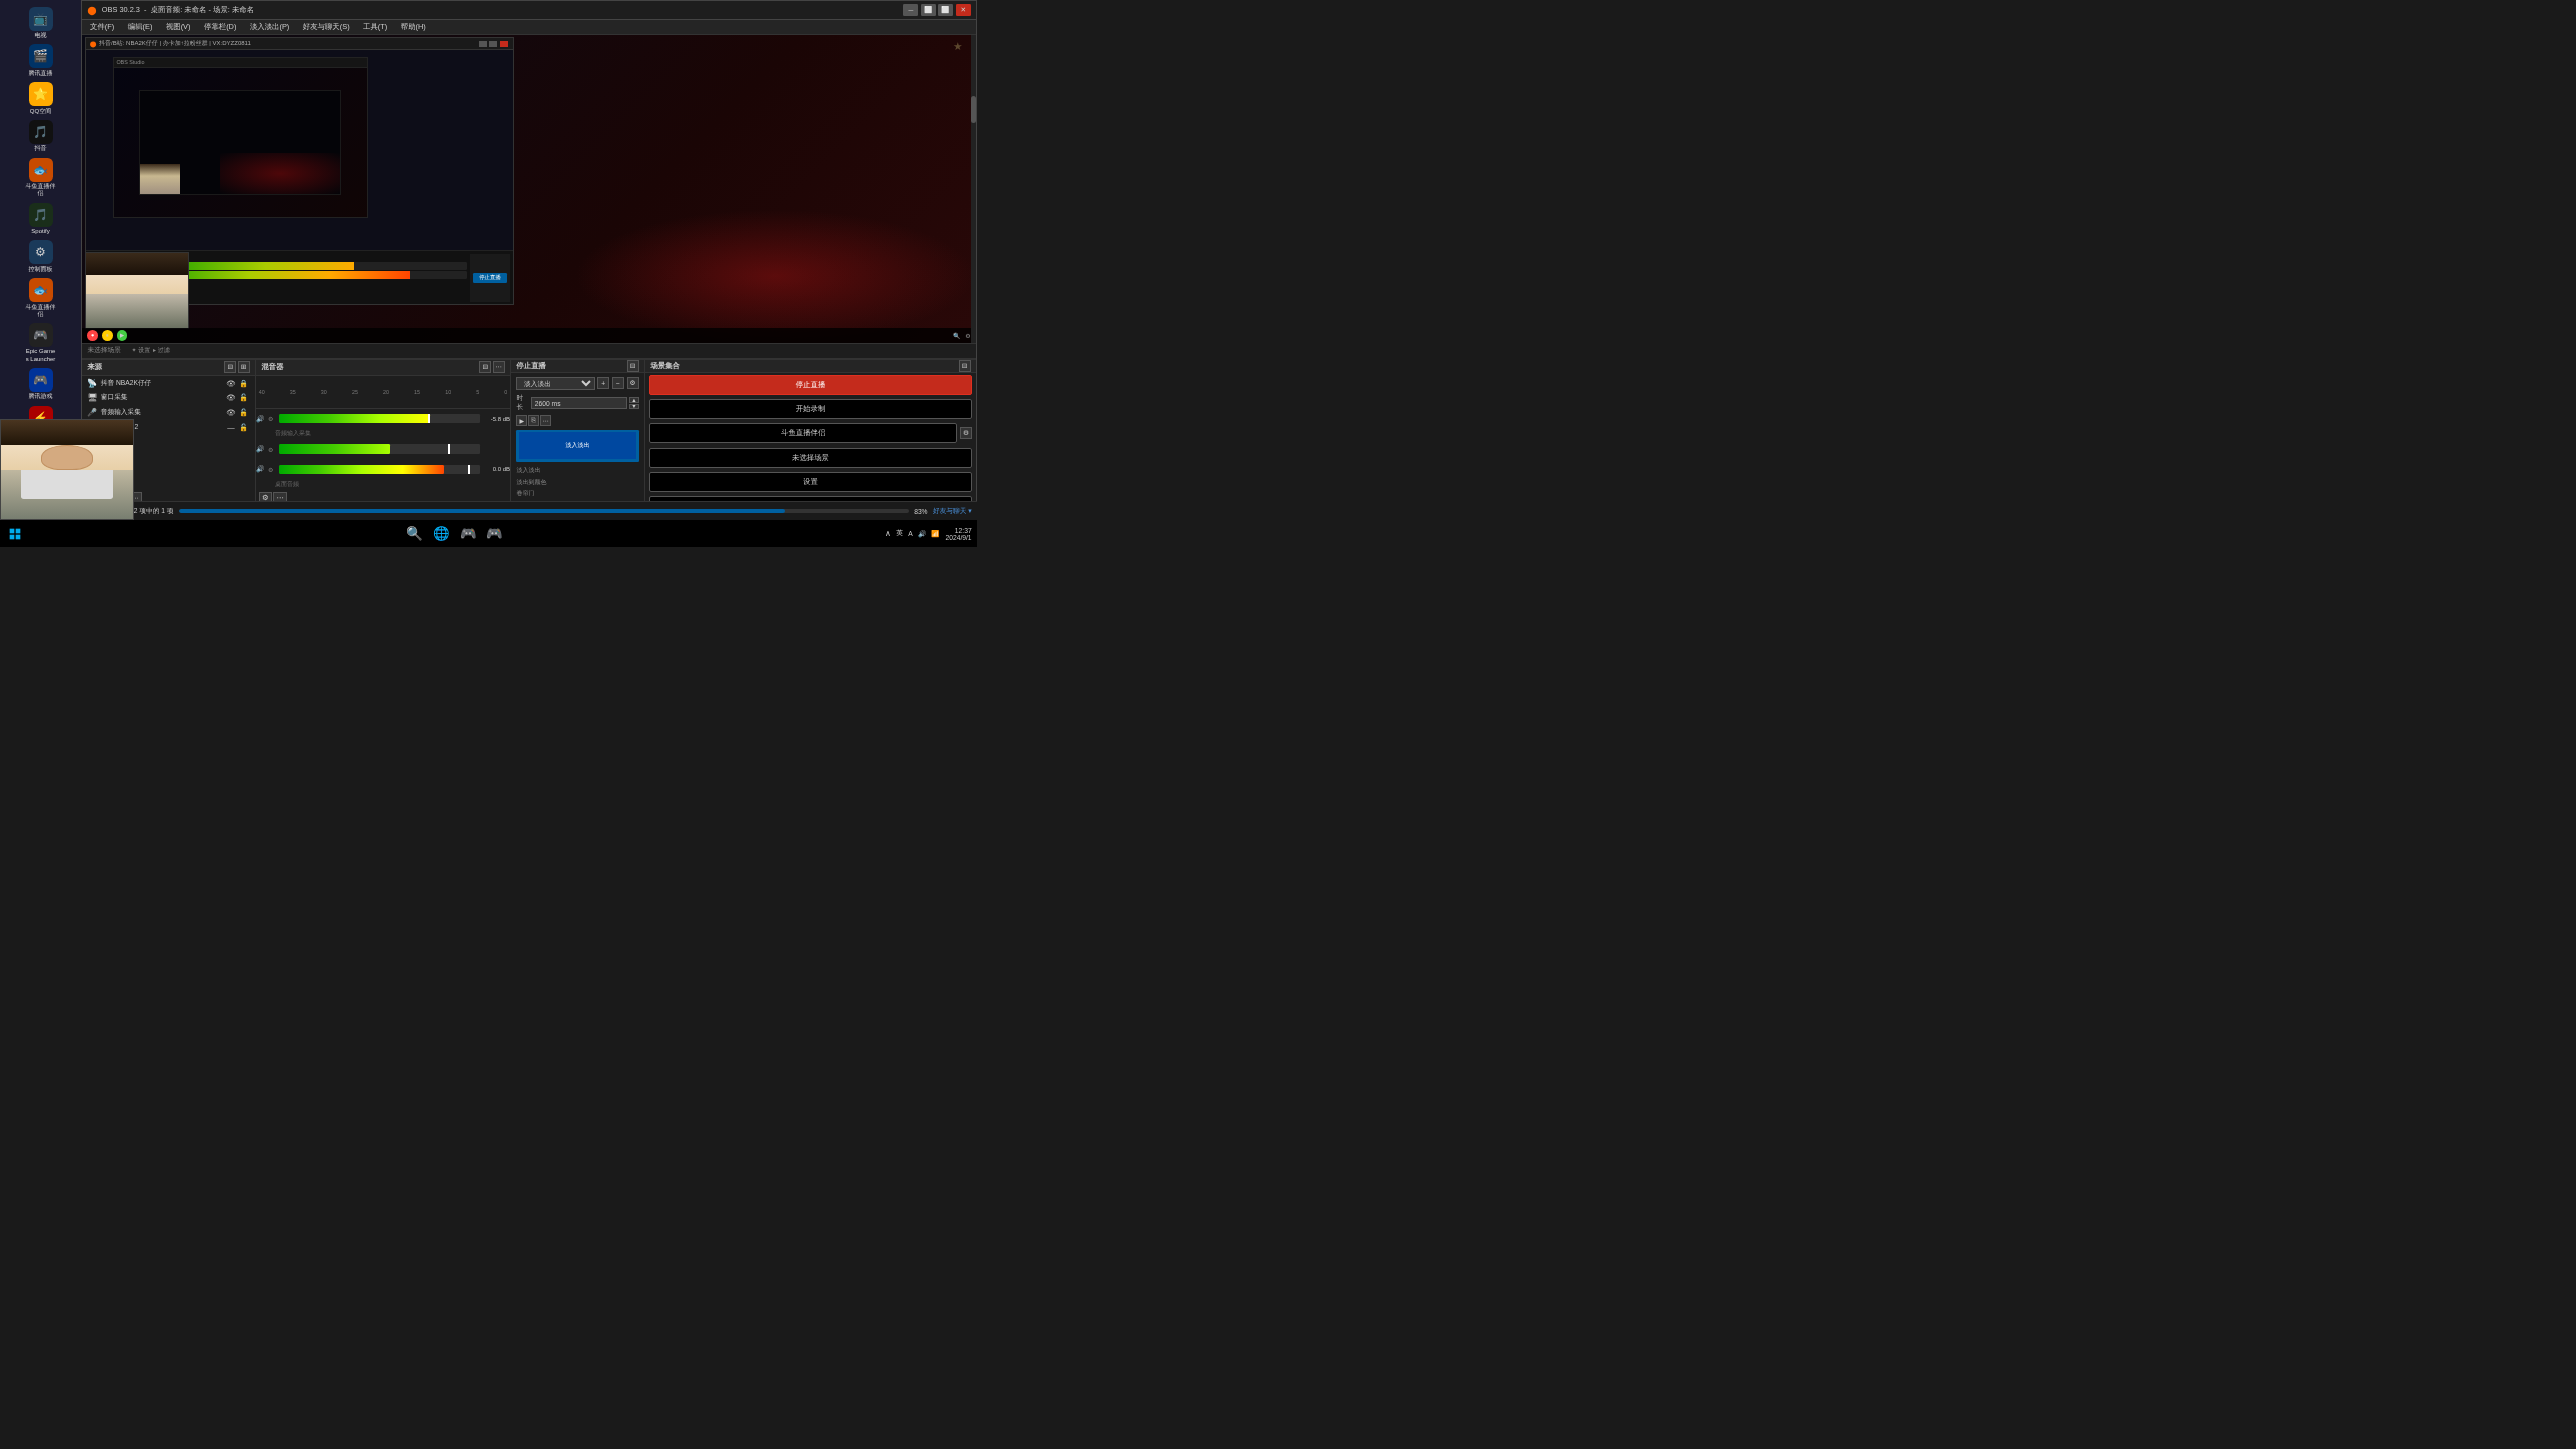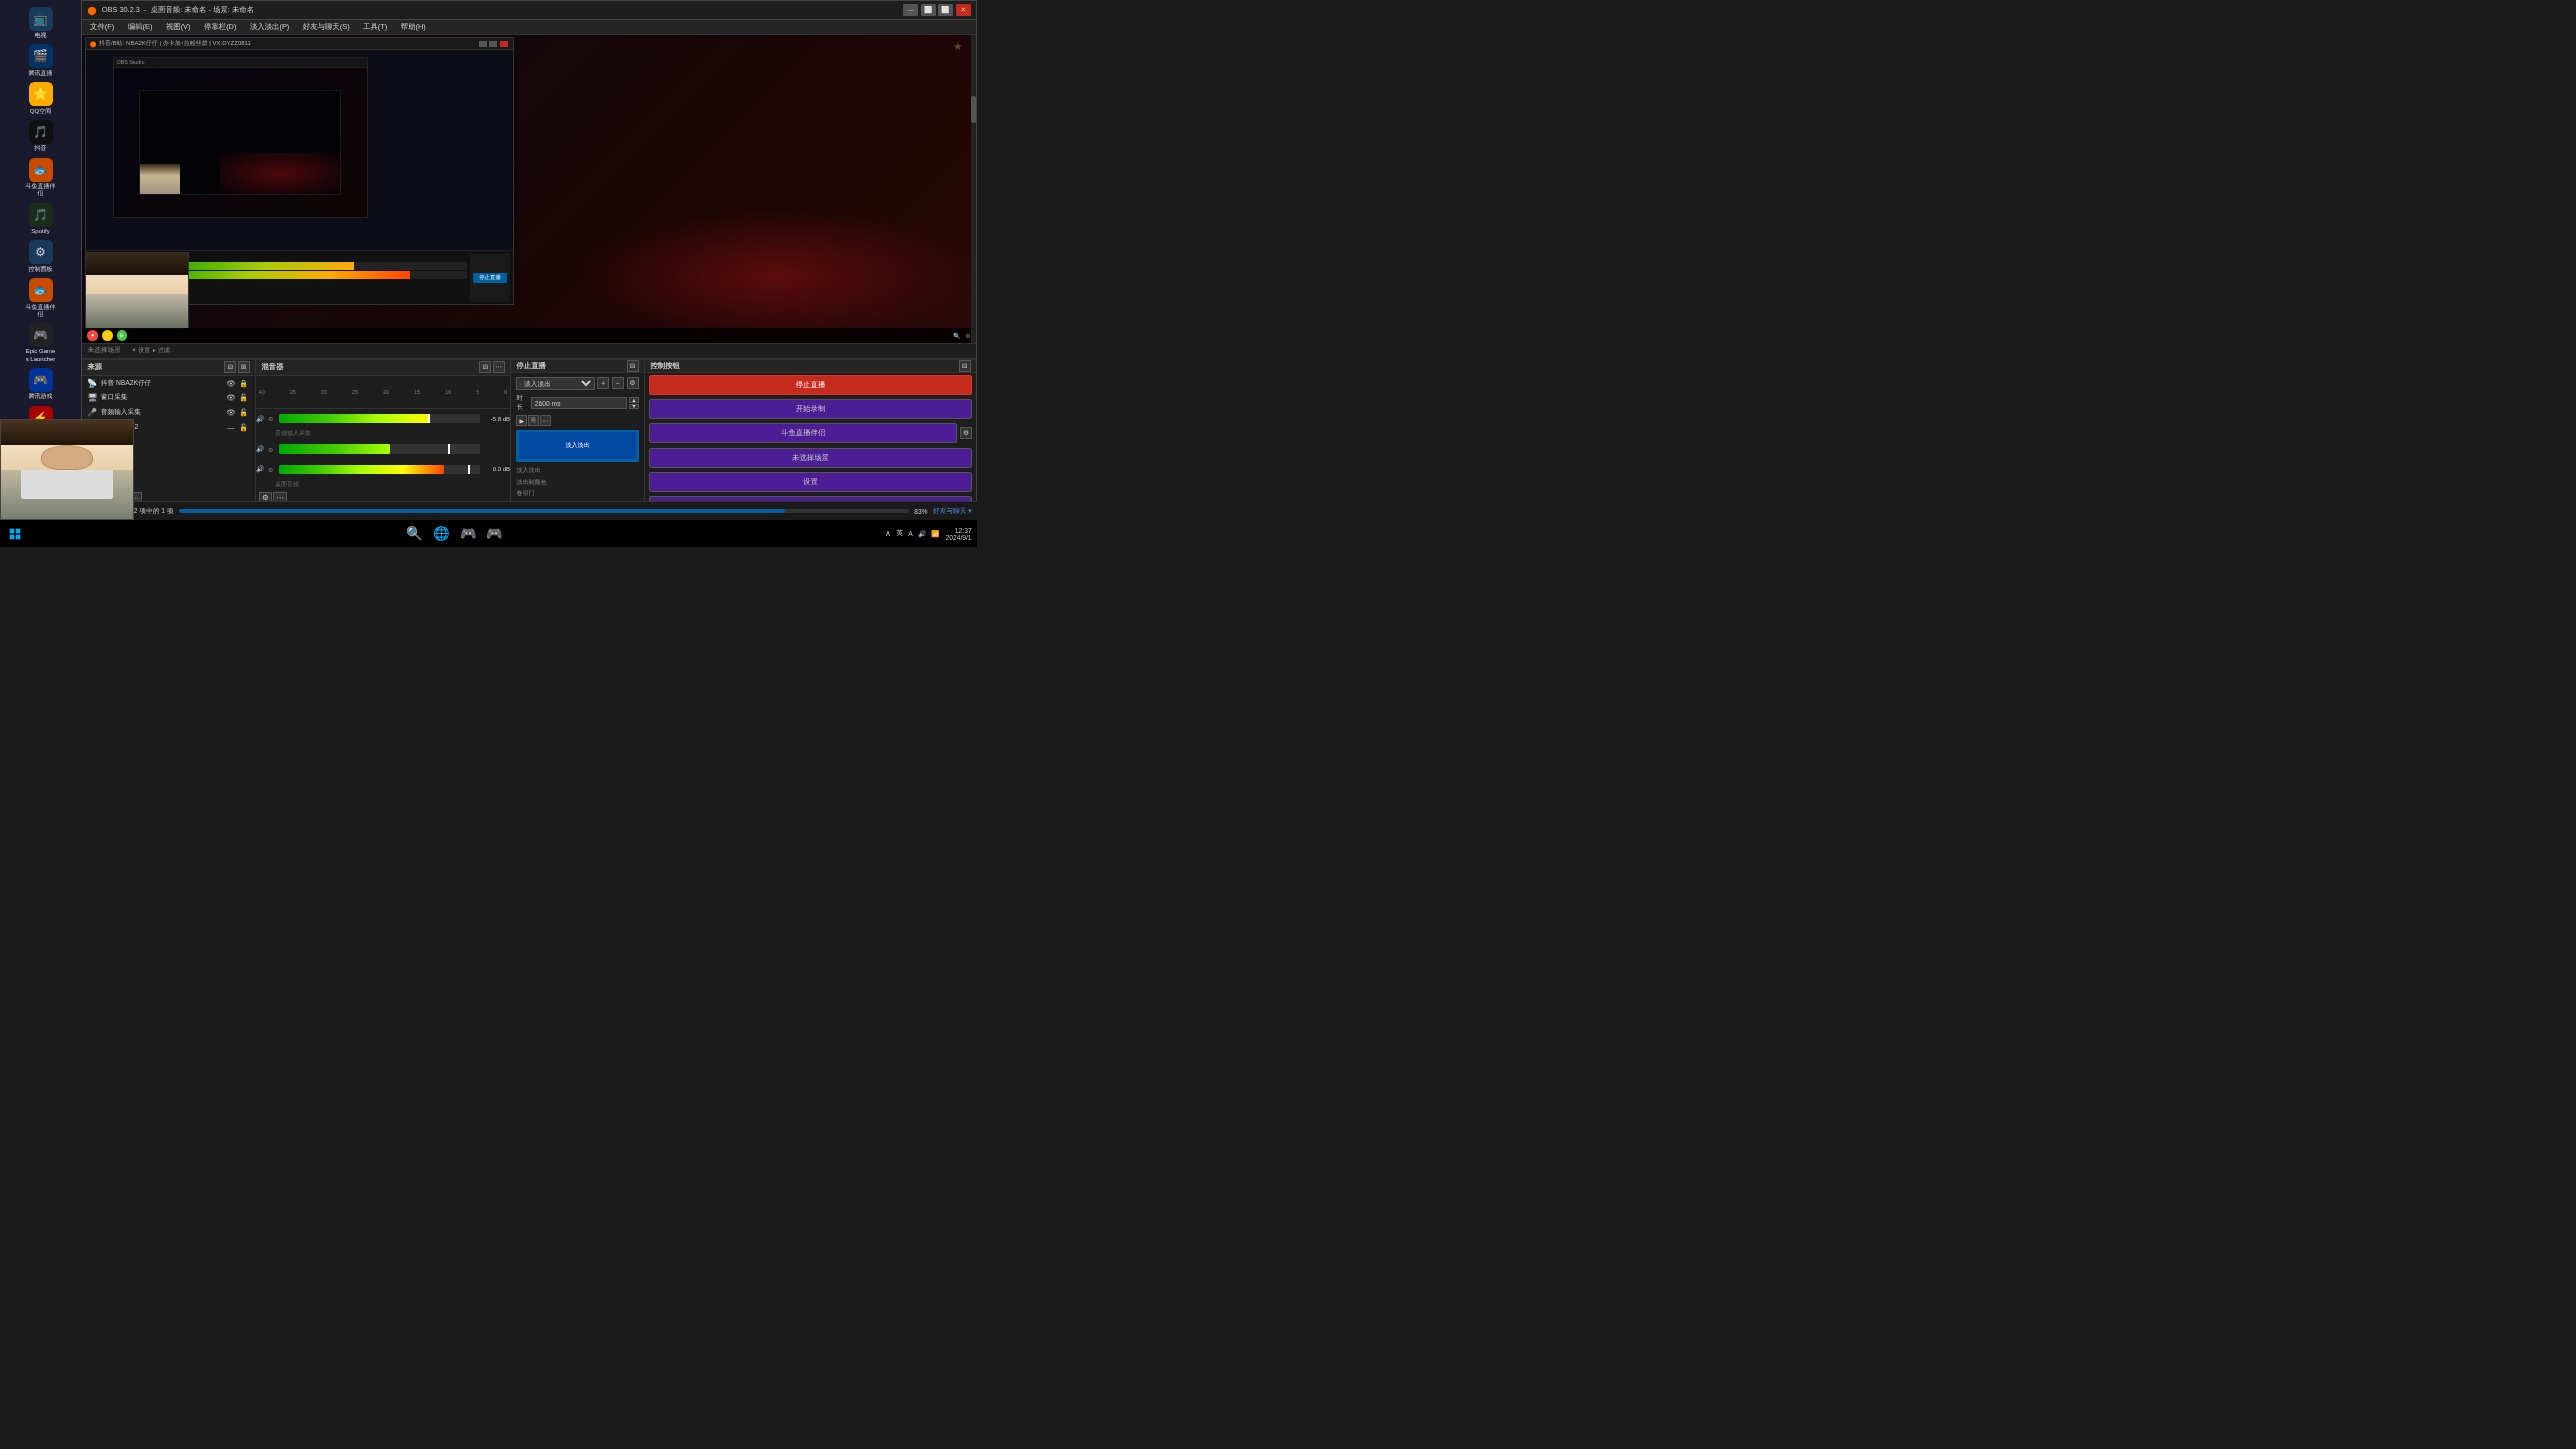--- a/index.html
+++ b/index.html
@@ -252,21 +252,21 @@
     
     .panel-controls-main {
       flex: 1;
       display: flex;
       flex-direction: column;
     }
 
     .control-btn {
       margin: 2px 4px;
       padding: 4px 5.4px;
-      background: #4c1d95;
+      background: #000000;
       border: 0.7px solid #555;
       color: #ccc;
       font-size: 7.4px;
       cursor: pointer;
       text-align: center;
       border-radius: 2px;
     }
     .control-btn-stop { background: #c42b1c; border-color: #e03020; color: #fff; }
 
     
@@ -666,21 +666,21 @@
           <div style="padding:1.3px 0;cursor:pointer;">淡入淡出</div>
           <div style="padding:1.3px 0;cursor:pointer;">淡出到颜色</div>
           <div style="padding:1.3px 0;cursor:pointer;">卷帘门</div>
           <div style="padding:1.3px 0;cursor:pointer;">擦除</div>
         </div>
       </div>
     </div>
 
     <div class="panel-controls-main">
       <div class="panel-header">
-        <span class="panel-title">控制按钮</span>
+        <span class="panel-title">场景集合</span>
         <div class="panel-controls">
           <div class="panel-ctrl-btn">⊟</div>
         </div>
       </div>
 
       <div class="control-btn control-btn-stop">停止直播</div>
       <div class="control-btn">开始录制</div>
 
       <div style="display:flex;align-items:center;padding:1.3px 4px;gap:2.7px;">
         <div class="control-btn" style="flex:1;margin:1.3px 0;">斗鱼直播伴侣</div>

